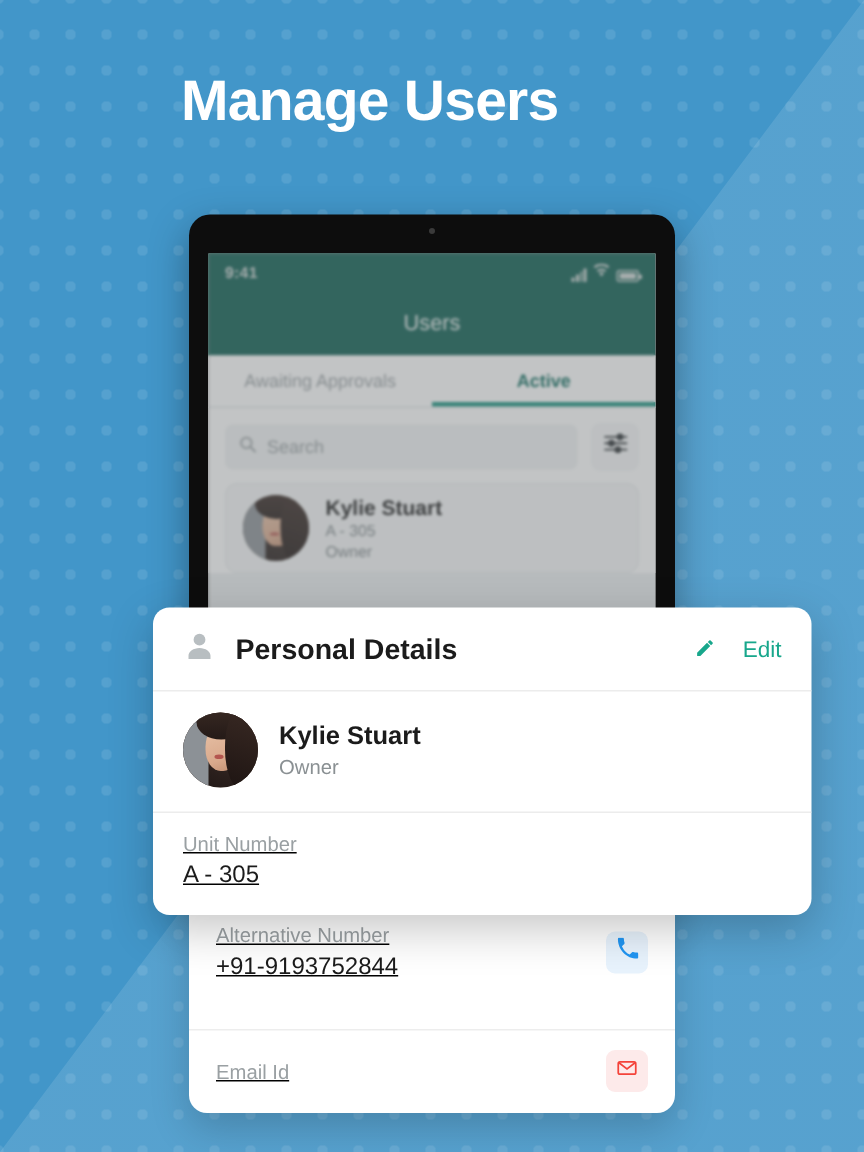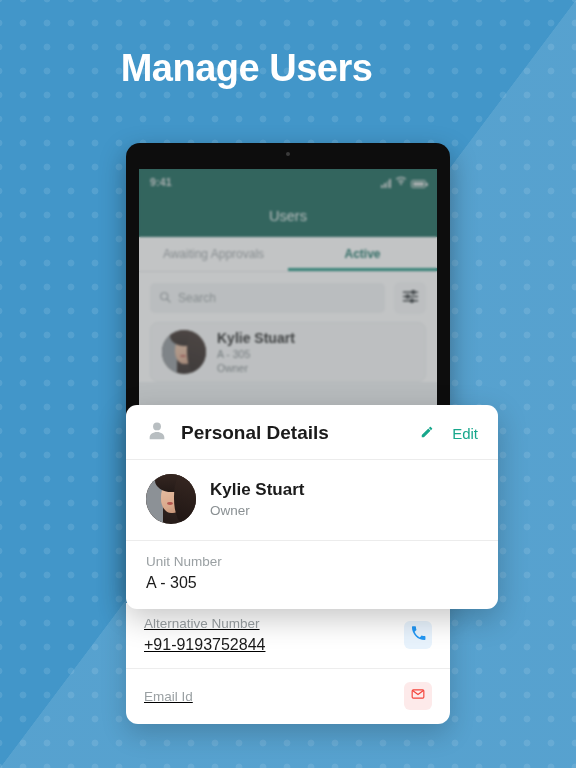--- a/index.html
+++ b/index.html
@@ -163,68 +163,67 @@
   .avatar .bg-left { position:absolute; left:0; top:0; width:34%; height:100%; background:#8c9196; }
   .avatar .face { position:absolute; left:30%; top:16%; width:44%; height:62%; border-radius: 48% 48% 46% 46%; background: linear-gradient(160deg,#e8c3a8 0%, #d9a98c 70%, #c08f72 100%); }
   .avatar .hairfront { position:absolute; right:-4%; top:-6%; width:48%; height:110%; border-radius: 46% 0 0 50%; background: linear-gradient(200deg,#3a2a24 0%, #1d1412 100%); }
   .avatar .hairtop { position:absolute; left:18%; top:-10%; width:66%; height:46%; border-radius:50%; background: linear-gradient(180deg,#3a2a24 0%, #241a17 100%); }
   .avatar .lip { position:absolute; left:41%; top:56%; width:13%; height:6%; border-radius:50%; background:#b4564f; }
 
   
   #personal-details-card {
     position: absolute;
     left: 102px; top: 405px;
-    width: 372px;
+    width: 439px;
     background: #ffffff;
     border-radius: 11px;
     box-shadow: 0 10px 30px rgba(0,0,0,0.22);
     overflow: hidden;
     z-index: 6;
-    margin-left: 24px;
   }
   #pd-header {
     display: flex; align-items: center;
     padding: 15px 20px 13px 20px;
     gap: 13px;
     border-bottom: 1px solid #ececec;
   }
   #pd-title { font-size: 19px; font-weight: bold; color: #1b1b1b; }
   #pd-edit {
     margin-left: auto;
     display: flex; align-items: center; gap: 18px;
     color: #18a78c; font-size: 15px;
   }
   #pd-person-row {
     display: flex; align-items: center; gap: 14px;
     padding: 14px 20px 16px 20px;
     border-bottom: 1px solid #ececec;
   }
   #pd-person-name { font-size: 17px; font-weight: bold; color: #1b1b1b; }
   #pd-person-role { font-size: 13.5px; color: #8a9093; margin-top: 3px; }
-  #pd-unit { padding: 13px 20px 17px 20px; }
+  #pd-unit { padding: 13px 20px 17px 20px; text-decoration: underline; }
   .field-label { font-size: 13.5px; color: #9aa0a3; }
   .field-value { font-size: 16px; color: #1b1b1b; margin-top: 5px; }
 
   
   #contact-card {
     position: absolute;
     left: 126px; top: 603px;
     width: 324px;
     background: #ffffff;
     border-radius: 0 0 12px 12px;
     box-shadow: 0 10px 26px rgba(0,0,0,0.18);
     overflow: hidden;
     z-index: 5;
   }
   .contact-row {
     display: flex; align-items: center;
     padding: 13px 18px 14px 18px;
     text-decoration: underline;
   }
-  .contact-row + .contact-row { border-top: 1px solid #ededed; }
+  .contact-row + .contact-row { border-top: 1px solid #ededed; margin-top: 18px; }
   .contact-texts { flex: 1; }
   .action-btn {
     width: 28px; height: 28px;
     border-radius: 6px;
     display: flex; align-items: center; justify-content: center;
     flex: none;
   }
   #call-button { background: #e8f3fd; }
   #email-button { background: #fdeaea; }
 </style>

